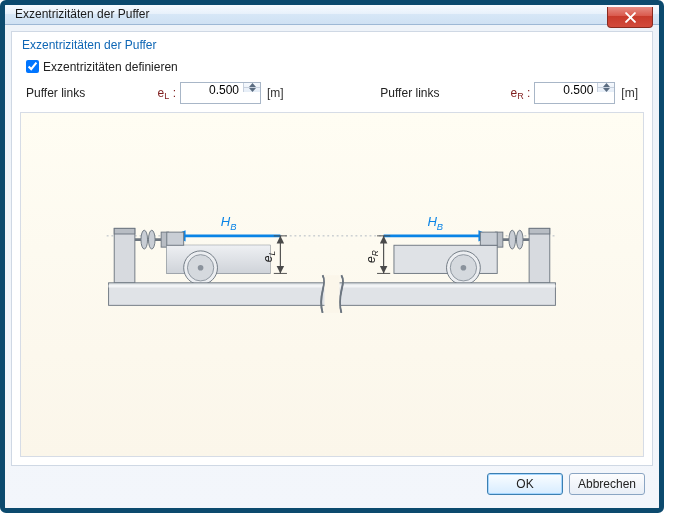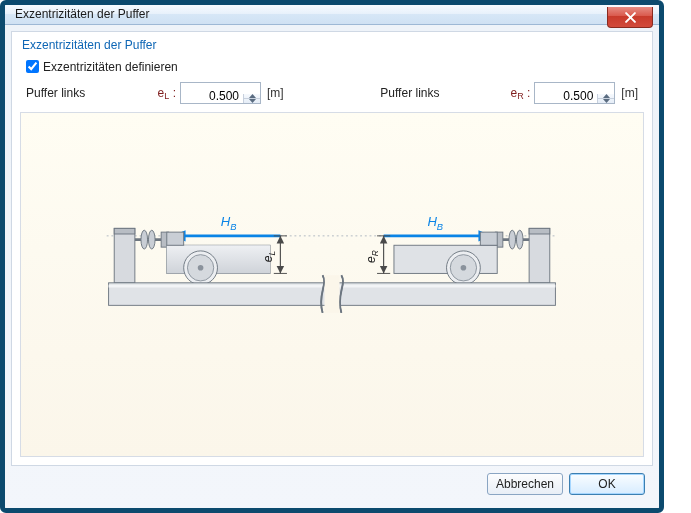--- a/index.html
+++ b/index.html
@@ -65,21 +65,21 @@
   .params{
     display:flex;align-items:center;
     margin:0 6px 8px 6px;
     font-size:12px;
   }
   .params .grp{display:flex;align-items:center;gap:4px;}
   .params .lbl{min-width:80px;}
   .params .sym{width:22px;text-align:right;color:#7f1d1d;}
   .params .sub{font-size:9px;position:relative;top:2px;}
   .spinner{
-    display:inline-flex;align-items:flex-end;
+    display:inline-flex;align-items:flex-start;
     border:1px solid #a8b6c7;height:20px;background:#fff;
   }
   .spinner input{
     border:0;outline:0;width:54px;text-align:right;
     font-family:inherit;font-size:12px;padding:0 4px;
   }
   .spinner .arrows{
     width:16px;border-left:1px solid #c7d0dd;
     display:flex;flex-direction:column;
     background:linear-gradient(to bottom,#f6f9fd,#e5edf7);
@@ -281,18 +281,18 @@
               <stop offset="0" stop-color="#eef0f3"></stop>
                 <stop offset="1" stop-color="#cfd3d9"></stop>
             </linearGradient>
           </defs>
         </svg>
       </div>
 
     </div>
 
     <div class="btn-row">
+      <button class="btn primary">OK</button>
       <button class="btn">Abbrechen</button>
-      <button class="btn primary">OK</button>
     </div>
   </div>
 
 </div>
 
 </body></html>

